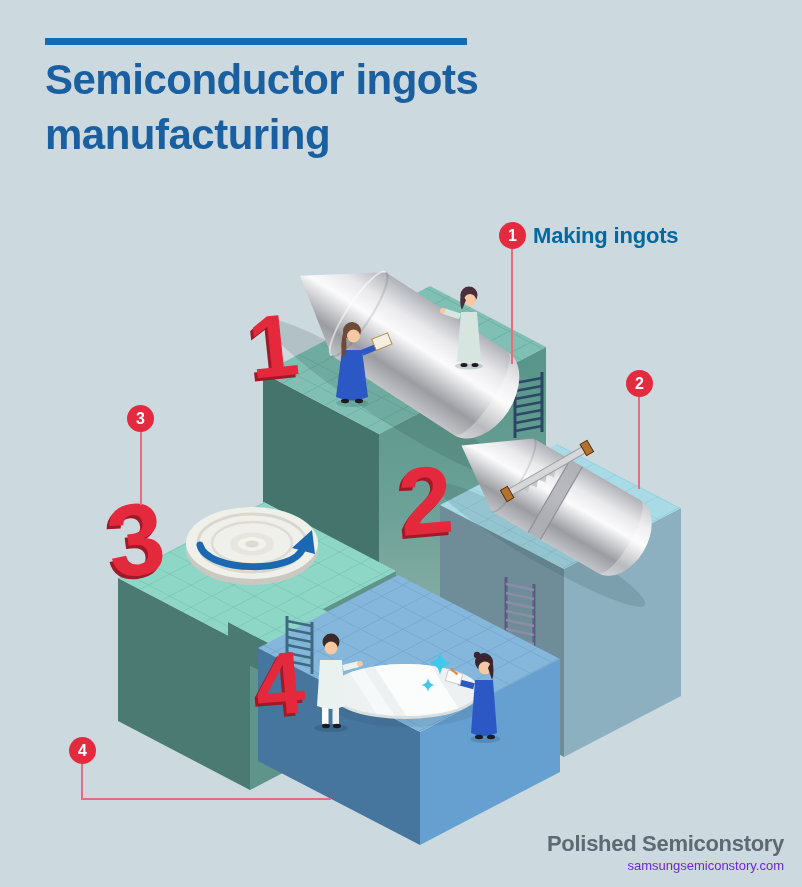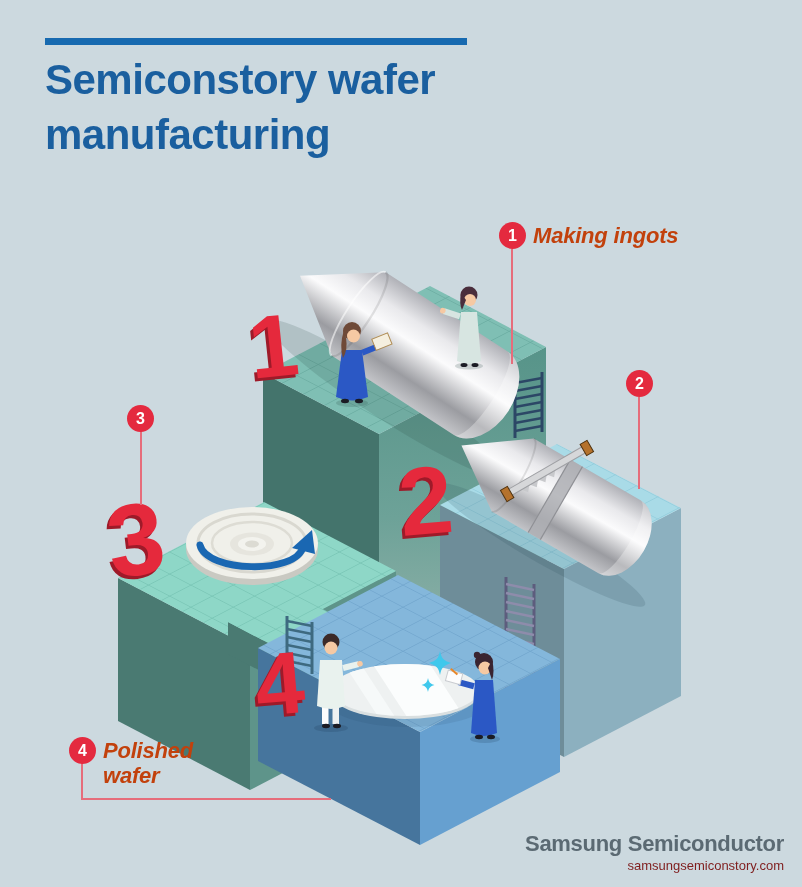--- a/index.html
+++ b/index.html
@@ -15,27 +15,27 @@
     font-size:42px;line-height:55px;font-weight:bold;letter-spacing:-0.5px;
     color:#1a5f9f;white-space:pre-line;
   }
   .callout{position:absolute;display:flex;gap:7px;align-items:flex-start;z-index:3;}
   .badge{
     width:27px;height:27px;border-radius:50%;background:#e42a3f;color:#ffffff;
     font-size:16px;font-weight:bold;display:flex;align-items:center;justify-content:center;
     flex:0 0 27px;
   }
   .callout-text{
-    color:#c2410c;font-size:22px;font-weight:bold;line-height:25px;
-    white-space:pre-line;letter-spacing:-0.2px;padding-top:1px;font-style:italic;
+    color:#0369a1;font-size:22px;font-weight:bold;line-height:25px;
+    white-space:pre-line;letter-spacing:-0.2px;padding-top:1px;
   }
   .cline{position:absolute;background:#e66d7b;z-index:2;}
   .footer{position:absolute;right:18px;top:831px;z-index:3;display:flex;flex-direction:column;align-items:flex-end;gap:1px;}
   .brand{color:#5b6a73;font-size:22px;font-weight:bold;letter-spacing:-0.3px;}
-  .site{color:#7f1d1d;font-size:13px;}
+  .site{color:#6d28d9;font-size:13px;}
   .num-front{fill:#e5293c;font-weight:bold;font-family:"Liberation Sans",sans-serif;}
   .num-back{fill:#9e1a29;font-weight:bold;font-family:"Liberation Sans",sans-serif;}
 </style>
 </head>
 <body>
 
 <svg class="scene" width="802" height="887" viewBox="0 0 802 887">
   <defs>
     <pattern id="gridTeal" width="30" height="30" patternUnits="userSpaceOnUse" patternTransform="scale(1,0.52) rotate(45)">
       <rect width="30" height="30" fill="#7fbfb4"></rect>
@@ -273,41 +273,39 @@
     <ellipse cx="491" cy="737" rx="4" ry="2.2" fill="#1b1b24"></ellipse>
   </g>
 
   <g transform="rotate(-5 258 716)" font-size="88">
     <text class="num-back" x="255" y="719">4</text>
     <text class="num-front" x="258" y="716">4</text>
   </g>
 </svg>
 
 <div class="accent-bar"></div>
-<div class="page-title">Semiconstory wafer
+<div class="page-title">Semiconductor ingots
 manufacturing</div>
 
 <div class="cline" style="left:511px;top:249px;width:1.6px;height:115px;"></div>
 <div class="cline" style="left:638px;top:397px;width:1.6px;height:92px;"></div>
 <div class="cline" style="left:140px;top:431px;width:1.6px;height:74px;"></div>
 <div class="cline" style="left:81px;top:763px;width:1.6px;height:36px;"></div>
 <div class="cline" style="left:81px;top:798px;width:250px;height:1.6px;"></div>
 
 <div class="callout" style="left:499px;top:222px;">
   <div class="badge">1</div>
   <div class="callout-text">Making ingots</div>
 </div>
 <div class="callout" style="left:626px;top:370px;">
   <div class="badge">2</div>
 </div>
 <div class="callout" style="left:127px;top:405px;">
   <div class="badge">3</div>
 </div>
 <div class="callout" style="left:69px;top:737px;">
   <div class="badge">4</div>
-  <div class="callout-text">Polished
-wafer</div>
 </div>
 
 <div class="footer">
-  <div class="brand">Samsung Semiconductor</div>
+  <div class="brand">Polished Semiconstory</div>
   <div class="site">samsungsemiconstory.com</div>
 </div>
 
 </body></html>

